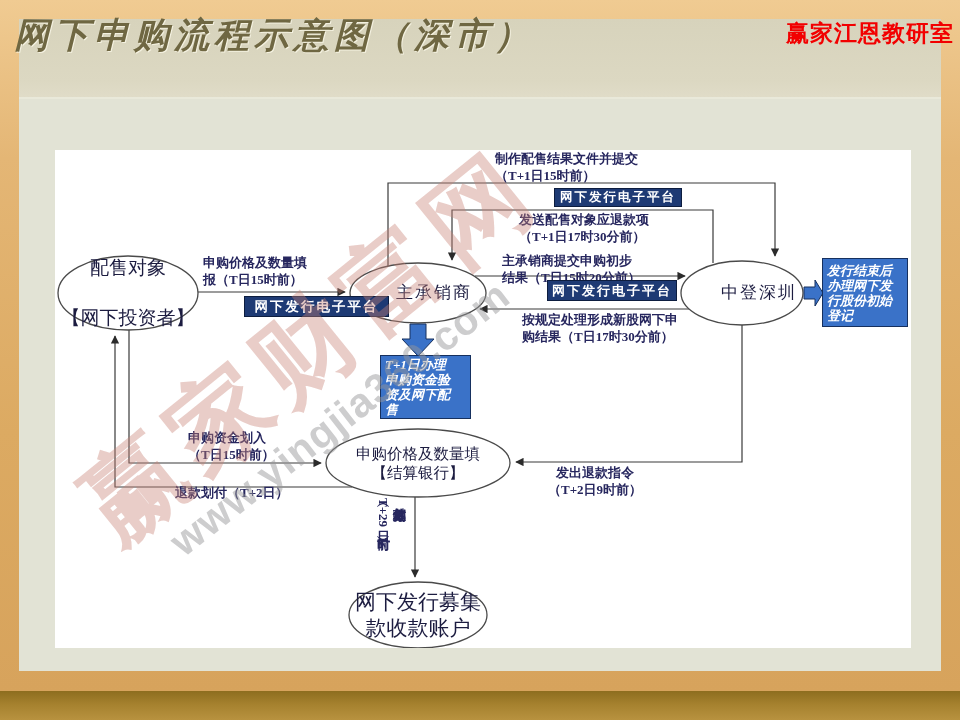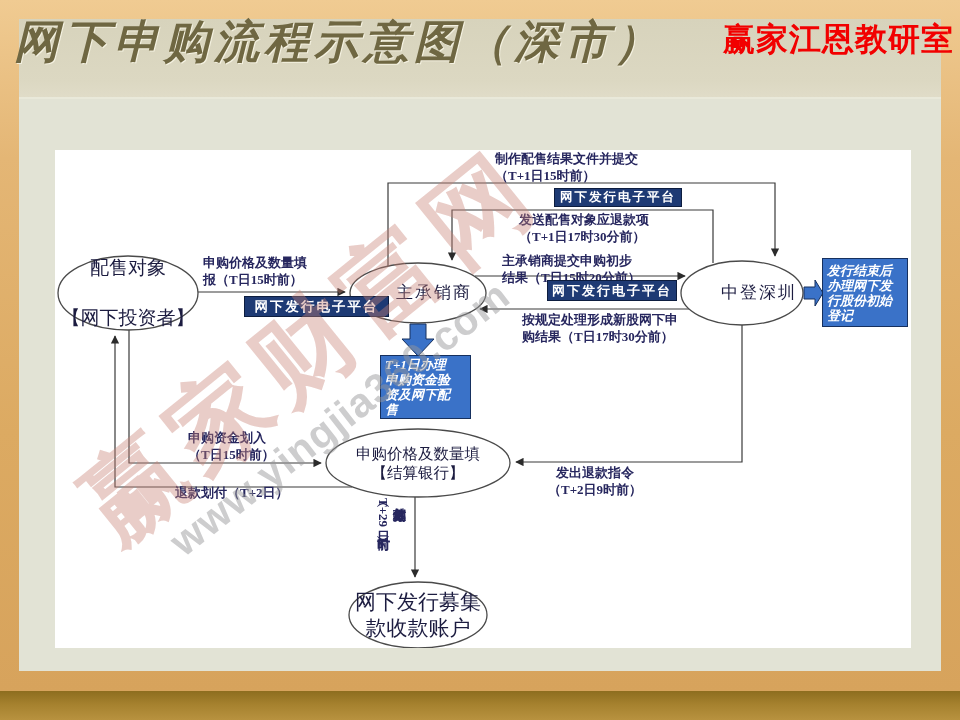--- a/index.html
+++ b/index.html
@@ -16,27 +16,27 @@
     position:absolute; left:19px; top:19px; width:922px; height:652px;
     background:#e2e3d5;
   }
   .header-band{
     position:absolute; left:0; top:0; width:100%; height:78px;
     background:linear-gradient(180deg,#d7d3bc 0%,#dcd8c2 80%,#e0dcc8 100%);
     border-bottom:2px solid #e9e9da;
   }
   .page-title{
     position:absolute; left:14px; top:12px;
-    font-size:45px; font-weight:bold; font-style:italic;
+    font-size:35px; font-weight:bold; font-style:italic;
     color:#6f6742; letter-spacing:5px; white-space:nowrap;
     text-shadow:1px 1px 0 rgba(250,248,232,0.8);
   }
   .brand{
     position:absolute; right:6px; top:18px;
-    font-size:32px; font-weight:bold; color:#f20000;
+    font-size:23px; font-weight:bold; color:#f20000;
     letter-spacing:1px; white-space:nowrap; z-index:60;
   }
   .panel{
     position:absolute; left:55px; top:150px; width:856px; height:498px;
     background:#ffffff; overflow:hidden;
   }
   .connectors{position:absolute; left:0; top:0;}
   .node{
     position:absolute; display:flex; flex-direction:column;
     align-items:center; justify-content:center; text-align:center;

